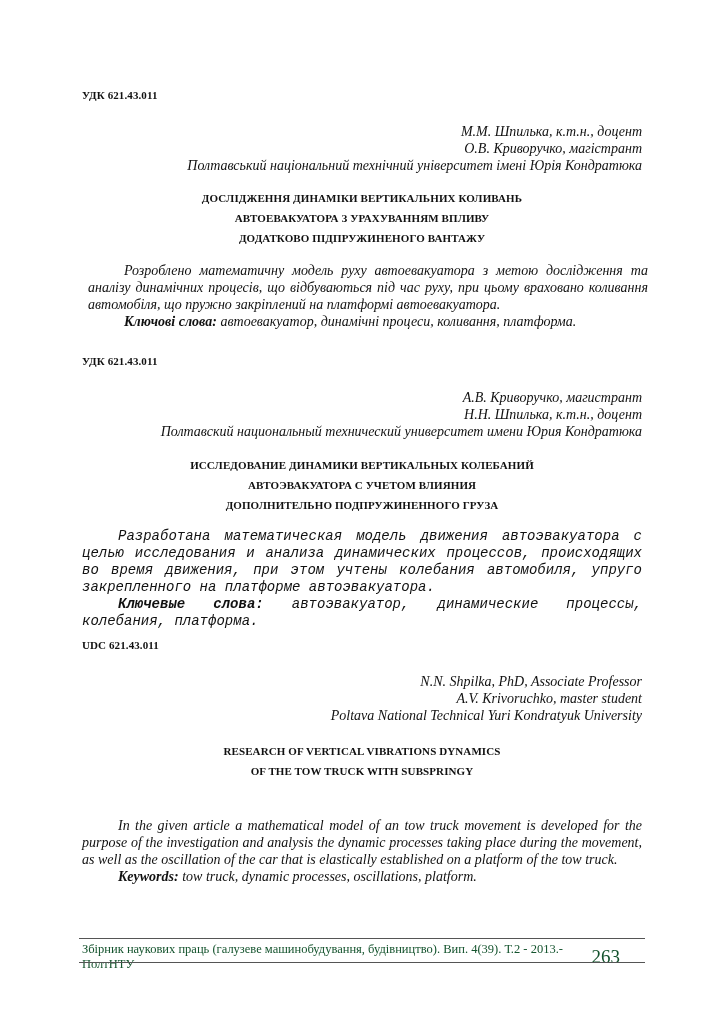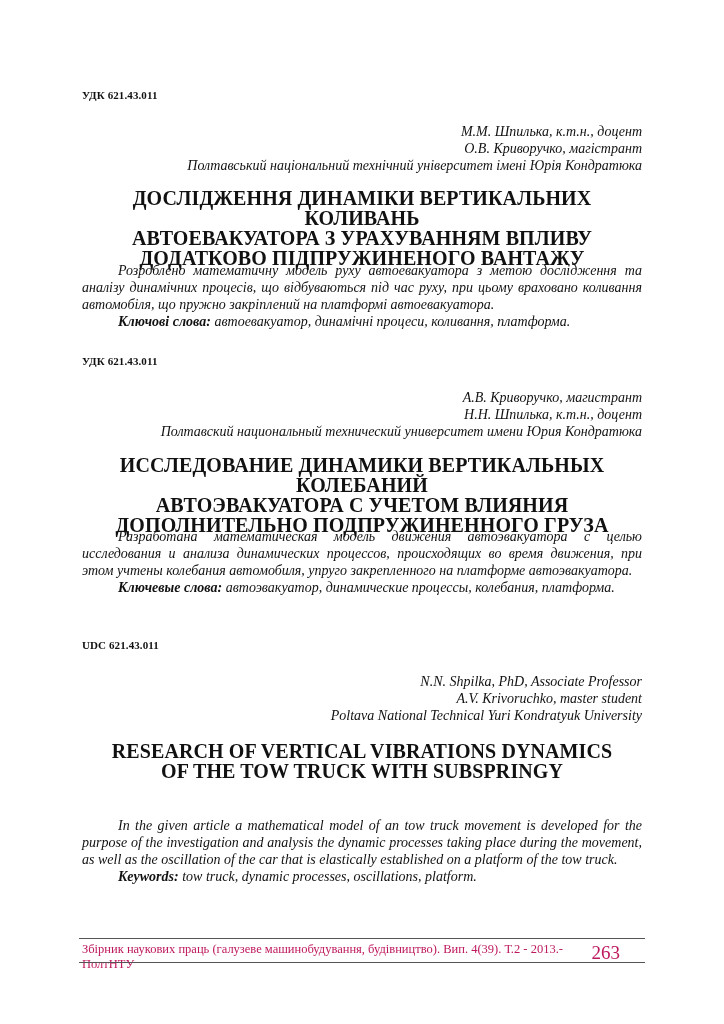--- a/index.html
+++ b/index.html
@@ -10,70 +10,70 @@
   .page { position: absolute; left: 82px; top: 0; width: 560px; }
   .udc {
     position: absolute; left: 0; font-weight: bold; font-size: 11px; letter-spacing: 0.1px;
   }
   .authors {
     position: absolute; right: 0; text-align: right; font-style: italic;
     font-size: 14px; line-height: 17px;
   }
   .title {
     position: absolute; left: 0; width: 560px; text-align: center; font-weight: bold;
-    font-size: 20px; line-height: 20px; letter-spacing: 0.1px;
+    font-size: 11px; line-height: 20px; letter-spacing: 0.1px;
   }
   .abstract {
     position: absolute; left: 0; width: 560px; font-style: italic; font-size: 14px;
     line-height: 17px; text-align: justify;
   }
   .abstract p { margin: 0; text-indent: 36px; }
   .kw-label { font-weight: bold; }
   .footer-line {
     position: absolute; left: 79px; width: 566px; height: 0; border-top: 1.3px solid #555;
   }
   .footer-text {
     position: absolute; left: 82px; top: 942px; width: 560px; font-size: 12.5px;
-    display: flex; justify-content: space-between; align-items: flex-start; color: #be185d;
+    display: flex; justify-content: space-between; align-items: center; color: #14532d;
   }
   .footer-text .pagenum { font-size: 19px; margin-right: 22px; }
 </style>
 </head>
 <body>
 
 <div class="page">
 
   <div class="udc" style="top:89px;">УДК 621.43.011</div>
   <div class="authors" style="top:123px;">
     <div>М.М. Шпилька, к.т.н., доцент</div>
     <div>О.В. Криворучко, магістрант</div>
     <div>Полтавський національний технічний університет імені Юрія Кондратюка</div>
   </div>
   <div class="title" style="top:188px;">
     <div>ДОСЛІДЖЕННЯ ДИНАМІКИ ВЕРТИКАЛЬНИХ КОЛИВАНЬ</div>
     <div>АВТОЕВАКУАТОРА З УРАХУВАННЯМ ВПЛИВУ</div>
     <div>ДОДАТКОВО ПІДПРУЖИНЕНОГО ВАНТАЖУ</div>
   </div>
-  <div class="abstract" style="top:262px;">
+  <div class="abstract" style="top:262px;margin-left:6px;">
     <p>Розроблено математичну модель руху автоевакуатора з метою дослідження та аналізу динамічних процесів, що відбуваються під час руху,  при цьому враховано коливання автомобіля, що пружно закріплений на платформі автоевакуатора.</p>
     <p><span class="kw-label">Ключові слова:</span><span> автоевакуатор, динамічні процеси, коливання, платформа.</span></p>
   </div>
 
   <div class="udc" style="top:355px;">УДК 621.43.011</div>
   <div class="authors" style="top:389px;">
     <div>А.В. Криворучко, магистрант</div>
     <div>Н.Н. Шпилька, к.т.н., доцент</div>
     <div>Полтавский национальный технический университет имени Юрия Кондратюка</div>
   </div>
   <div class="title" style="top:455px;">
     <div>ИССЛЕДОВАНИЕ ДИНАМИКИ ВЕРТИКАЛЬНЫХ КОЛЕБАНИЙ</div>
     <div>АВТОЭВАКУАТОРА С УЧЕТОМ ВЛИЯНИЯ</div>
     <div>ДОПОЛНИТЕЛЬНО ПОДПРУЖИНЕННОГО ГРУЗА</div>
   </div>
-  <div class="abstract" style="top:528px;">
+  <div class="abstract" style="top:528px;font-family:Liberation Mono, monospace;">
     <p>Разработана математическая модель движения автоэвакуатора с целью исследования и анализа динамических процессов, происходящих во время движения, при этом учтены колебания автомобиля, упруго закрепленного на платформе автоэвакуатора.</p>
     <p><span class="kw-label">Ключевые слова:</span><span> автоэвакуатор, динамические процессы, колебания, платформа.</span></p>
   </div>
 
   <div class="udc" style="top:639px;">UDC 621.43.011</div>
   <div class="authors" style="top:673px;">
     <div>N.N. Shpilka, PhD, Associate Professor</div>
     <div>A.V. Krivoruchko, master student</div>
     <div>Poltava National Technical Yuri Kondratyuk University</div>
   </div>

